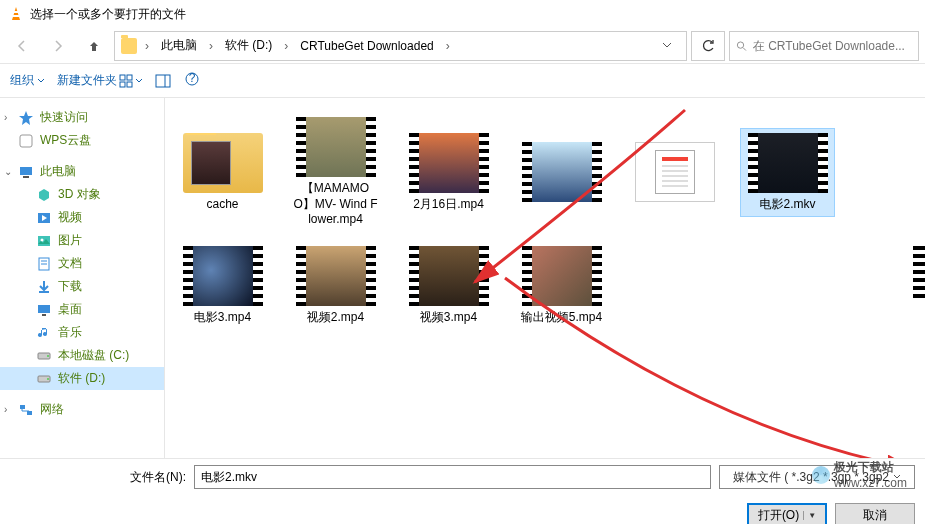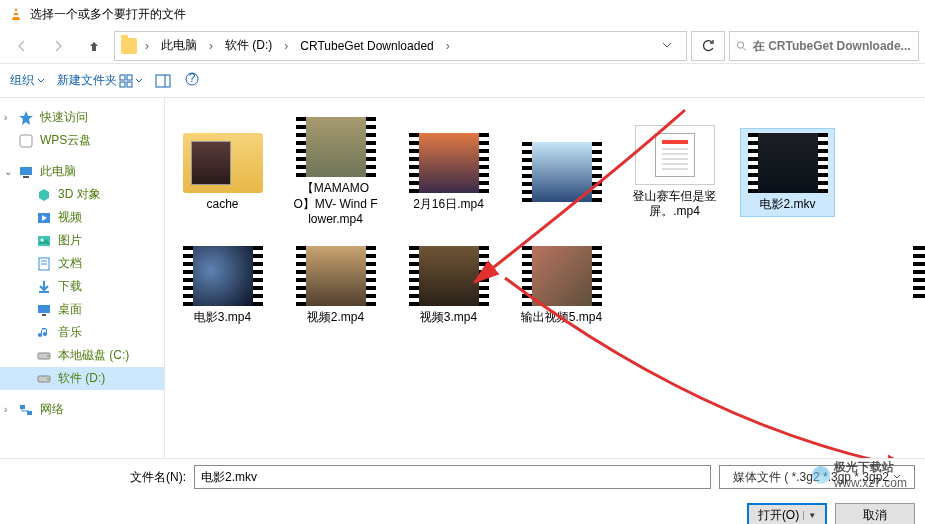--- a/index.html
+++ b/index.html
@@ -15,21 +15,21 @@
 .nav-btn { width: 32px; height: 28px; display: flex; align-items: center; justify-content: center; color: #888; cursor: default; }
 .nav-btn.enabled { color: #333; cursor: pointer; }
 .addr-box { flex: 1; height: 30px; border: 1px solid #ccc; display: flex; align-items: center; padding: 0 6px; gap: 6px; }
 .addr-box .folder-ic { width: 16px; height: 16px; background: #ffd56b; border-radius: 2px; position: relative; }
 .addr-box .folder-ic::before { content: ""; position: absolute; top: -3px; left: 0; width: 7px; height: 3px; background: #ffd56b; border-radius: 1px 1px 0 0; }
 .crumb-sep { color: #666; padding: 0 2px; }
 .crumb { color: #000; padding: 2px 4px; cursor: pointer; }
 .addr-drop { width: 26px; text-align: center; color: #555; cursor: pointer; }
 .refresh-btn { width: 34px; height: 30px; border: 1px solid #ccc; display: flex; align-items: center; justify-content: center; color: #333; cursor: pointer; }
 .search-box { width: 190px; height: 30px; border: 1px solid #ccc; display: flex; align-items: center; padding: 0 6px; color: #888; gap: 6px; }
-.search-box input { border: none; outline: none; width: 100%; color: #ec4899; font-weight: bold; }
+.search-box input { border: none; outline: none; width: 100%; color: #ec4899; }
 
 
 .toolbar { height: 34px; display: flex; align-items: center; padding: 0 10px; border-bottom: 1px solid #e6e6e6; justify-content: flex-start; }
 .tb-left { display: flex; gap: 12px; }
 .tb-item { color: #1161ad; cursor: pointer; display: flex; align-items: center; gap: 3px;}
 .tb-right { display: flex; gap: 4px; align-items: center; }
 .view-btn { width: 28px; height: 24px; display: flex; align-items: center; justify-content: center; color: #1161ad; cursor: pointer; }
 .help-btn { color: #1161ad; cursor: pointer; padding: 0 4px;}
 
 
@@ -297,21 +297,20 @@
         <div class="item">
           <div class="thumb">
             <div class="vid-inner" style="background:linear-gradient(#c7e6f7,#2b4a7a)"></div>
             <div class="film"></div>
           </div>
         </div>
         <div class="item">
           <div class="thumb app-folder" style="background:#fff;border:1px solid #ccc">
             <div class="inner-app"></div>
           </div>
-          <div class="label">登山赛车但是竖屏。.mp4</div>
         </div>
         <div class="item sel">
           <div class="thumb">
             <div class="vid-inner" style="background:linear-gradient(#1c1f26,#0b1018)"></div>
             <div class="film"></div>
           </div>
           <div class="label">电影2.mkv</div>
         </div>
         <div class="item">
           <div class="thumb">

